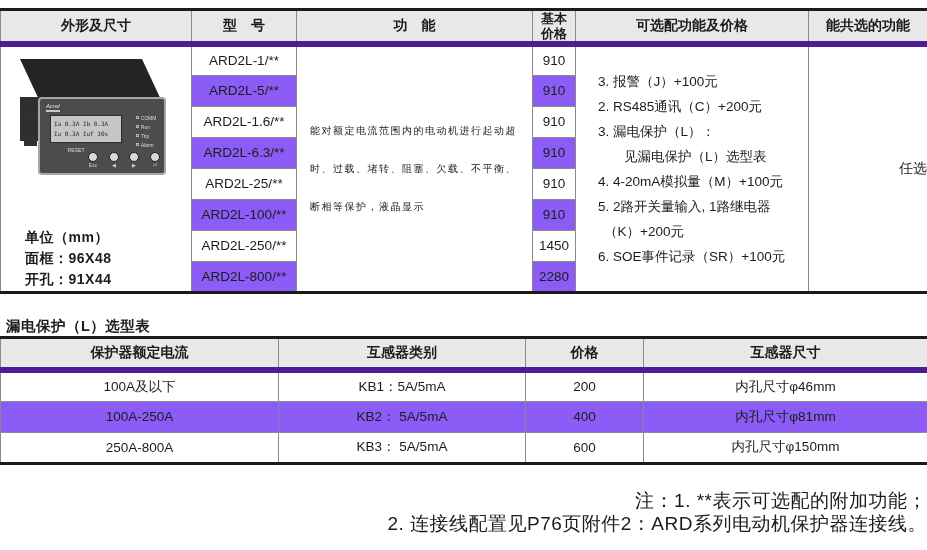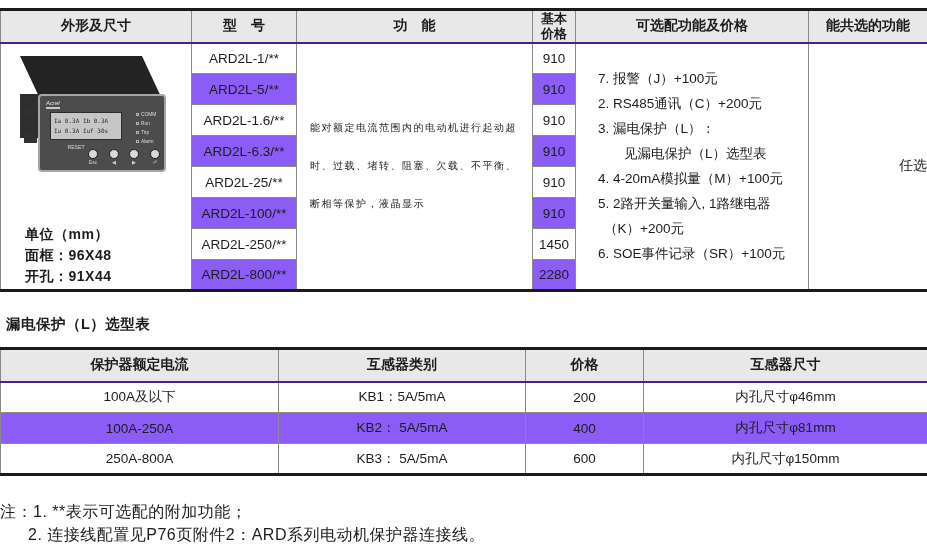--- a/index.html
+++ b/index.html
@@ -12,21 +12,21 @@
 
   
   table { width:927px; border-collapse:collapse; table-layout:fixed; }
   table.spec, table.leak {
     border-top:3px solid #1a1a1a; border-bottom:3px solid #1a1a1a;
     border-left:1px solid #8a8a8a; border-right:1px solid #8a8a8a;
   }
   th {
     background:#e8e8e8; font-size:14px; font-weight:bold; text-align:center;
     border-left:1px solid #8a8a8a; border-right:1px solid #8a8a8a;
-    border-bottom:2px solid #4c1d95; height:33px; color:#1c1c1c;
+    border-bottom:6px solid #4c1d95; height:33px; color:#1c1c1c;
   }
   td { border:1px solid #8a8a8a; font-size:13.5px; }
   tr.body-row { height:31px; }
   td.c { text-align:center; }
   td.alt { background:#8b5cf6; }
   th.price-h { font-size:13px; line-height:15px; }
 
   
   td.outline-cell { background:#ffffff; vertical-align:top; padding:0; }
   td.function-cell {
@@ -67,25 +67,25 @@
   .dev-buttons { position:absolute; left:44px; bottom:4px; width:80px; display:flex; justify-content:space-between; }
   .dev-btn { width:18px; text-align:center; }
   .dev-btn .circle { width:10px; height:10px; border-radius:50%; background:#d9d9d9; border:1px solid #222; margin:0 auto; }
   .dev-btn .blbl { font-size:6px; color:#cccccc; line-height:7px; transform:scale(0.85); }
 
   .dims { padding-left:24px; margin-top:12px; }
   .dims div { font-size:14px; font-weight:bold; line-height:21px; letter-spacing:0.5px; }
 
   
   .leak-title { font-size:14.5px; font-weight:bold; margin:23px 0 0 6px; letter-spacing:0.5px; }
-  table.leak { margin-top:13px; }
+  table.leak { }
   table.leak td { height:31px; }
 
   
-  .notes { margin:24px 0 0 0; font-size:16px; line-height:23px; letter-spacing:0.5px; }
+  .notes { margin:24px 0 0 0; font-size:19px; line-height:23px; letter-spacing:0.5px;text-align:right; }
   .notes .n2 { padding-left:28px; }
 </style>
 </head>
 <body>
 
 <div class="page">
 
   <table class="spec">
     <colgroup>
       <col style="width:191px">
@@ -164,21 +164,21 @@
           <div class="dims">
             <div>单位（mm）</div>
             <div>面框：96X48</div>
             <div>开孔：91X44</div>
           </div>
         </td>
         <td class="c">ARD2L-1/**</td>
         <td class="function-cell" rowspan="8">能对额定电流范围内的电动机进行起动超时、过载、堵转、阻塞、欠载、不平衡、断相等保护，液晶显示</td>
         <td class="c">910</td>
         <td class="optional-cell" rowspan="8">
-          <div class="opt-line">7. 报警（J）+100元</div>
+          <div class="opt-line">3. 报警（J）+100元</div>
           <div class="opt-line">2. RS485通讯（C）+200元</div>
           <div class="opt-line">3. 漏电保护（L）：</div>
           <div class="opt-line indent1">见漏电保护（L）选型表</div>
           <div class="opt-line">4. 4-20mA模拟量（M）+100元</div>
           <div class="opt-line">5. 2路开关量输入, 1路继电器</div>
           <div class="opt-line indent2">（K）+200元</div>
           <div class="opt-line">6. SOE事件记录（SR）+100元</div>
         </td>
         <td class="common-cell" rowspan="8">任选</td>
       </tr>

